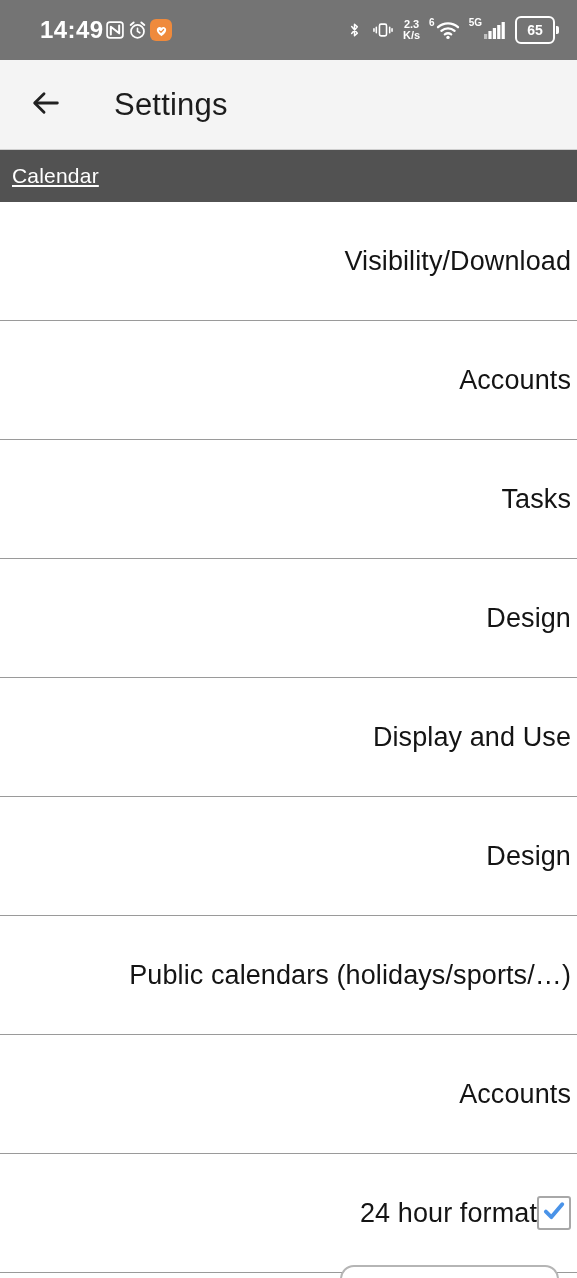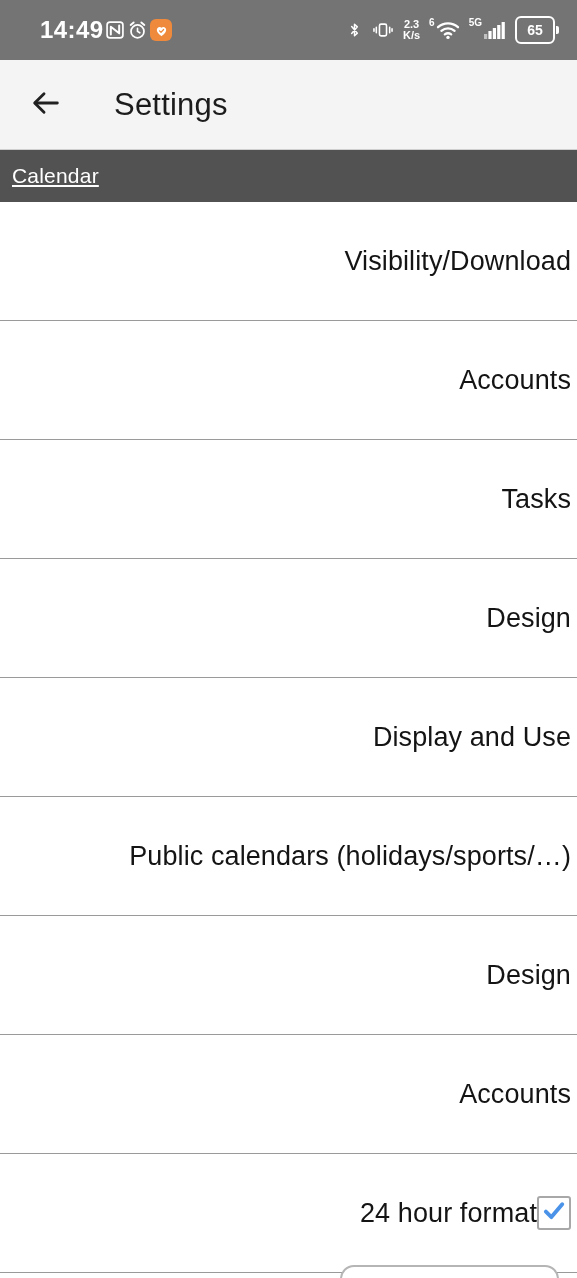--- a/index.html
+++ b/index.html
@@ -320,25 +320,25 @@
 
     <div class="list-row">
       <span class="row-label">Design</span>
     </div>
 
     <div class="list-row">
       <span class="row-label">Display and Use</span>
     </div>
 
     <div class="list-row">
+      <span class="row-label">Design</span>
+    </div>
+
+    <div class="list-row">
       <span class="row-label">Public calendars (holidays/sports/…)</span>
-    </div>
-
-    <div class="list-row">
-      <span class="row-label">Design</span>
     </div>
 
     <div class="list-row">
       <span class="row-label">Accounts</span>
     </div>
 
     <div class="list-row">
       <span class="row-label">24 hour format</span>
       <span class="checkbox">
         <span>

